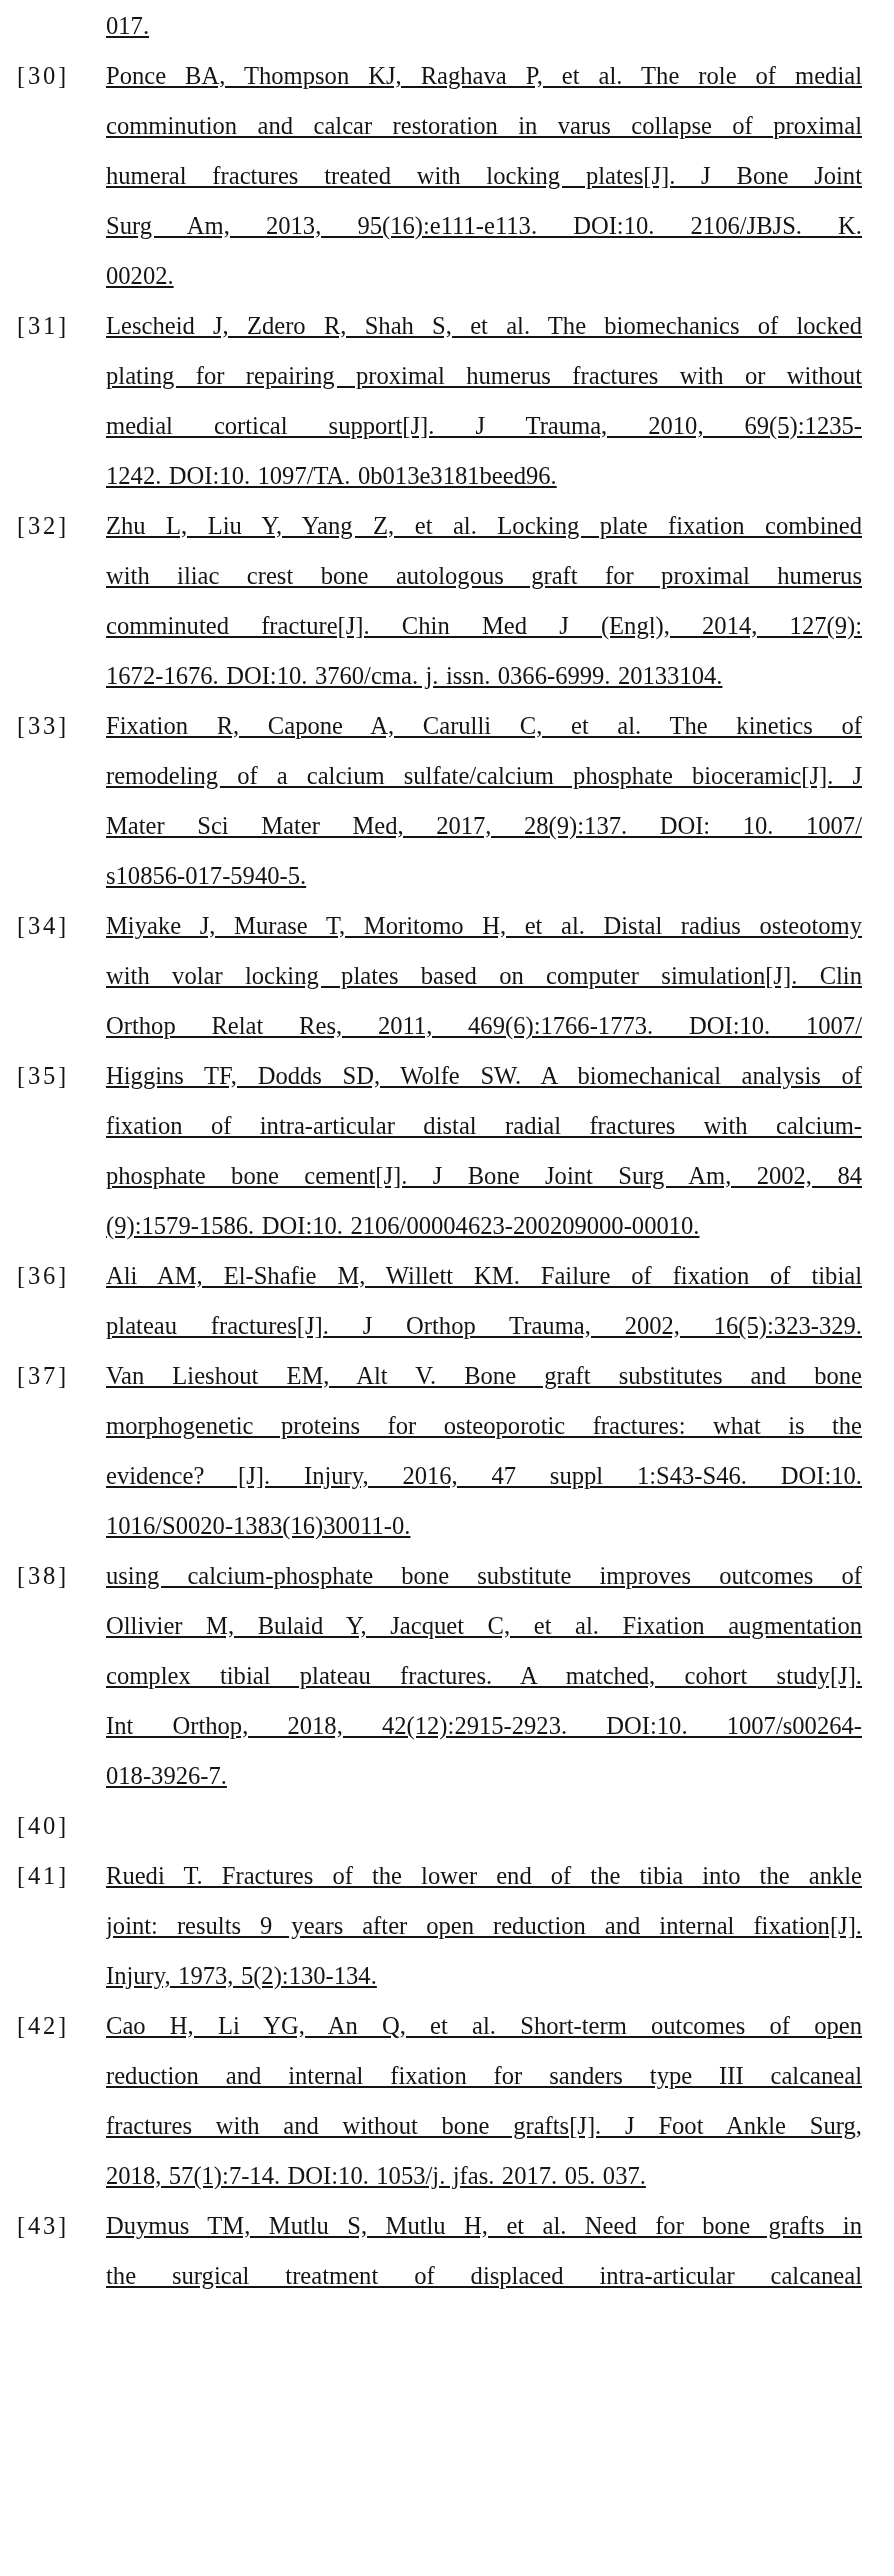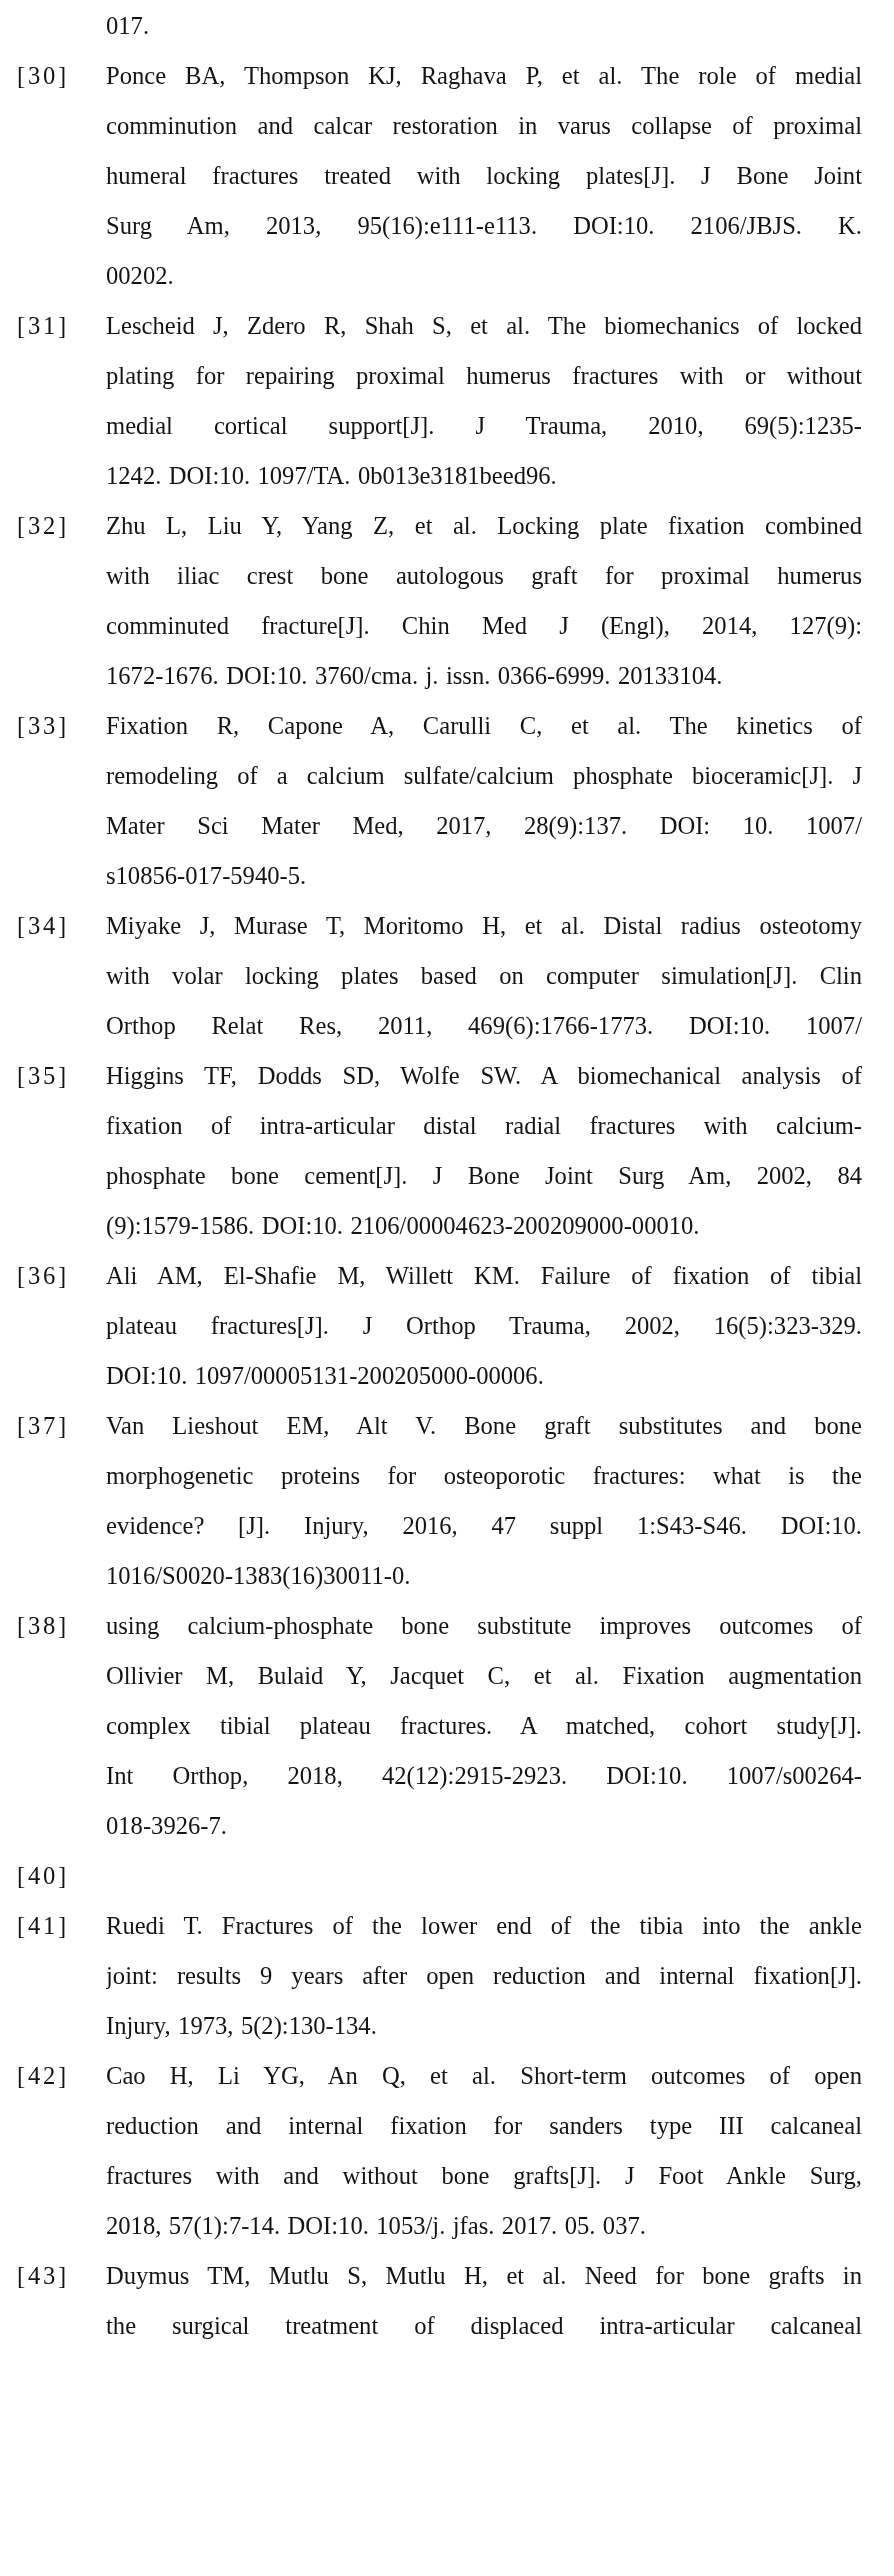--- a/index.html
+++ b/index.html
@@ -27,20 +27,21 @@
     font-size: 24.6px;
     line-height: 50px;
     height: 50px;
     letter-spacing: 2.7px;
     white-space: nowrap;
   }
   .ref-body {
     flex: 1 1 auto;
     margin-right: 32px;
     min-width: 0;
+    text-decoration: underline;
   }
   .line {
     height: 50px;
     line-height: 50px;
     font-size: 24.6px;
     overflow: hidden;
     word-spacing: 1.3px;
   }
   .line.just {
     text-align: justify;
@@ -121,21 +122,20 @@
           <div class="line just">phosphate bone cement[J]. J Bone Joint Surg Am, 2002, 84</div>
           <div class="line last">(9):1579-1586. DOI:10. 2106/00004623-200209000-00010.</div>
         </div>
     </div>
 
     <div class="ref">
       <div class="ref-num">[36]</div>
       <div class="ref-body">
           <div class="line just">Ali AM, El-Shafie M, Willett KM. Failure of fixation of tibial</div>
           <div class="line just">plateau fractures[J]. J Orthop Trauma, 2002, 16(5):323-329.</div>
-          <div class="line last">DOI:10. 1097/00005131-200205000-00006.</div>
         </div>
     </div>
 
     <div class="ref">
       <div class="ref-num">[37]</div>
       <div class="ref-body">
           <div class="line just">Van Lieshout EM, Alt V. Bone graft substitutes and bone</div>
           <div class="line just">morphogenetic proteins for osteoporotic fractures: what is the</div>
           <div class="line just">evidence? [J]. Injury, 2016, 47 suppl 1:S43-S46. DOI:10.</div>
           <div class="line last">1016/S0020-1383(16)30011-0.</div>

